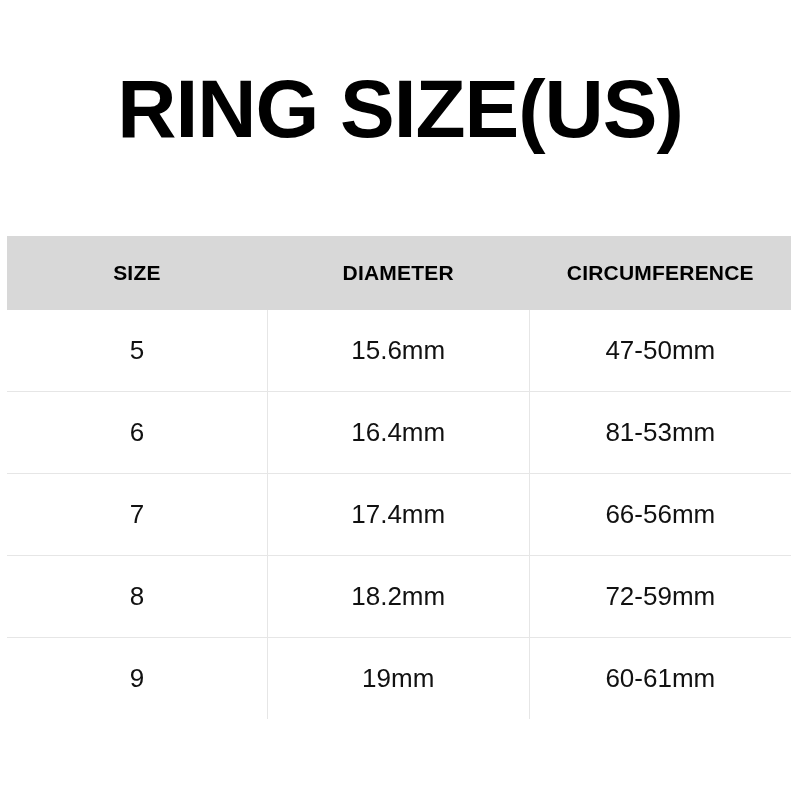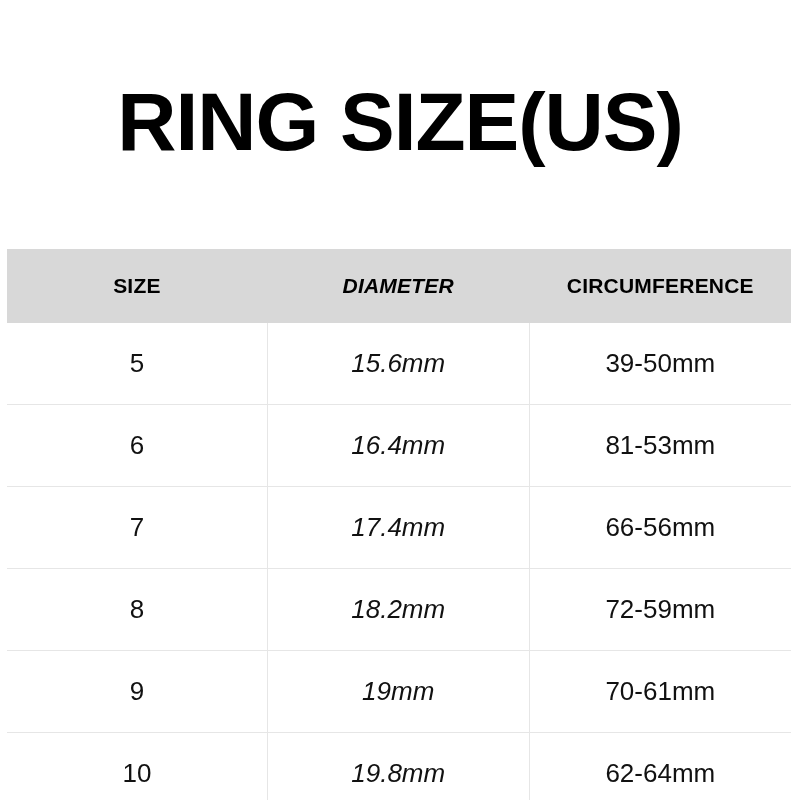--- a/index.html
+++ b/index.html
@@ -19,21 +19,21 @@
     height: 800px;
     position: relative;
     box-sizing: border-box;
   }
   .title {
     text-align: center;
     font-size: 82px;
     font-weight: 700;
     letter-spacing: -1px;
     line-height: 1;
-    margin: 13px;
+    margin: 0;
     padding-top: 68px;
     color: #000000;
   }
   .table-wrap {
     position: absolute;
     top: 236px;
     left: 7px;
     width: 784px;
   }
   table.size-table {
@@ -65,21 +65,20 @@
   table.size-table col.c-size { width: 33.2%; }
   table.size-table col.c-diam { width: 33.4%; }
   table.size-table col.c-circ { width: 33.4%; }
   table.size-table td.col-size,
   table.size-table th.col-size {
     border-right: 1px solid #e6e6e6;
   }
   table.size-table td.col-diam,
   table.size-table th.col-diam {
     border-right: 1px solid #e6e6e6;
-    font-style: italic;
   }
   table.size-table thead th.col-size,
   table.size-table thead th.col-diam {
     border-right: 1px solid #d8d8d8;
   }
 </style>
 </head>
 <body>
 
 <div class="page">
@@ -97,44 +96,39 @@
         <tr>
           <th class="col-size">SIZE</th>
           <th class="col-diam">DIAMETER</th>
           <th class="col-circ">CIRCUMFERENCE</th>
         </tr>
       </thead>
       <tbody>
         <tr>
           <td class="col-size">5</td>
           <td class="col-diam">15.6mm</td>
-          <td class="col-circ">39-50mm</td>
+          <td class="col-circ">47-50mm</td>
         </tr>
         <tr>
           <td class="col-size">6</td>
           <td class="col-diam">16.4mm</td>
           <td class="col-circ">81-53mm</td>
         </tr>
         <tr>
           <td class="col-size">7</td>
           <td class="col-diam">17.4mm</td>
           <td class="col-circ">66-56mm</td>
         </tr>
         <tr>
           <td class="col-size">8</td>
           <td class="col-diam">18.2mm</td>
           <td class="col-circ">72-59mm</td>
         </tr>
         <tr>
           <td class="col-size">9</td>
           <td class="col-diam">19mm</td>
-          <td class="col-circ">70-61mm</td>
-        </tr>
-        <tr>
-          <td class="col-size">10</td>
-          <td class="col-diam">19.8mm</td>
-          <td class="col-circ">62-64mm</td>
+          <td class="col-circ">60-61mm</td>
         </tr>
       </tbody>
     </table>
   </div>
 
 </div>
 
 </body></html>

